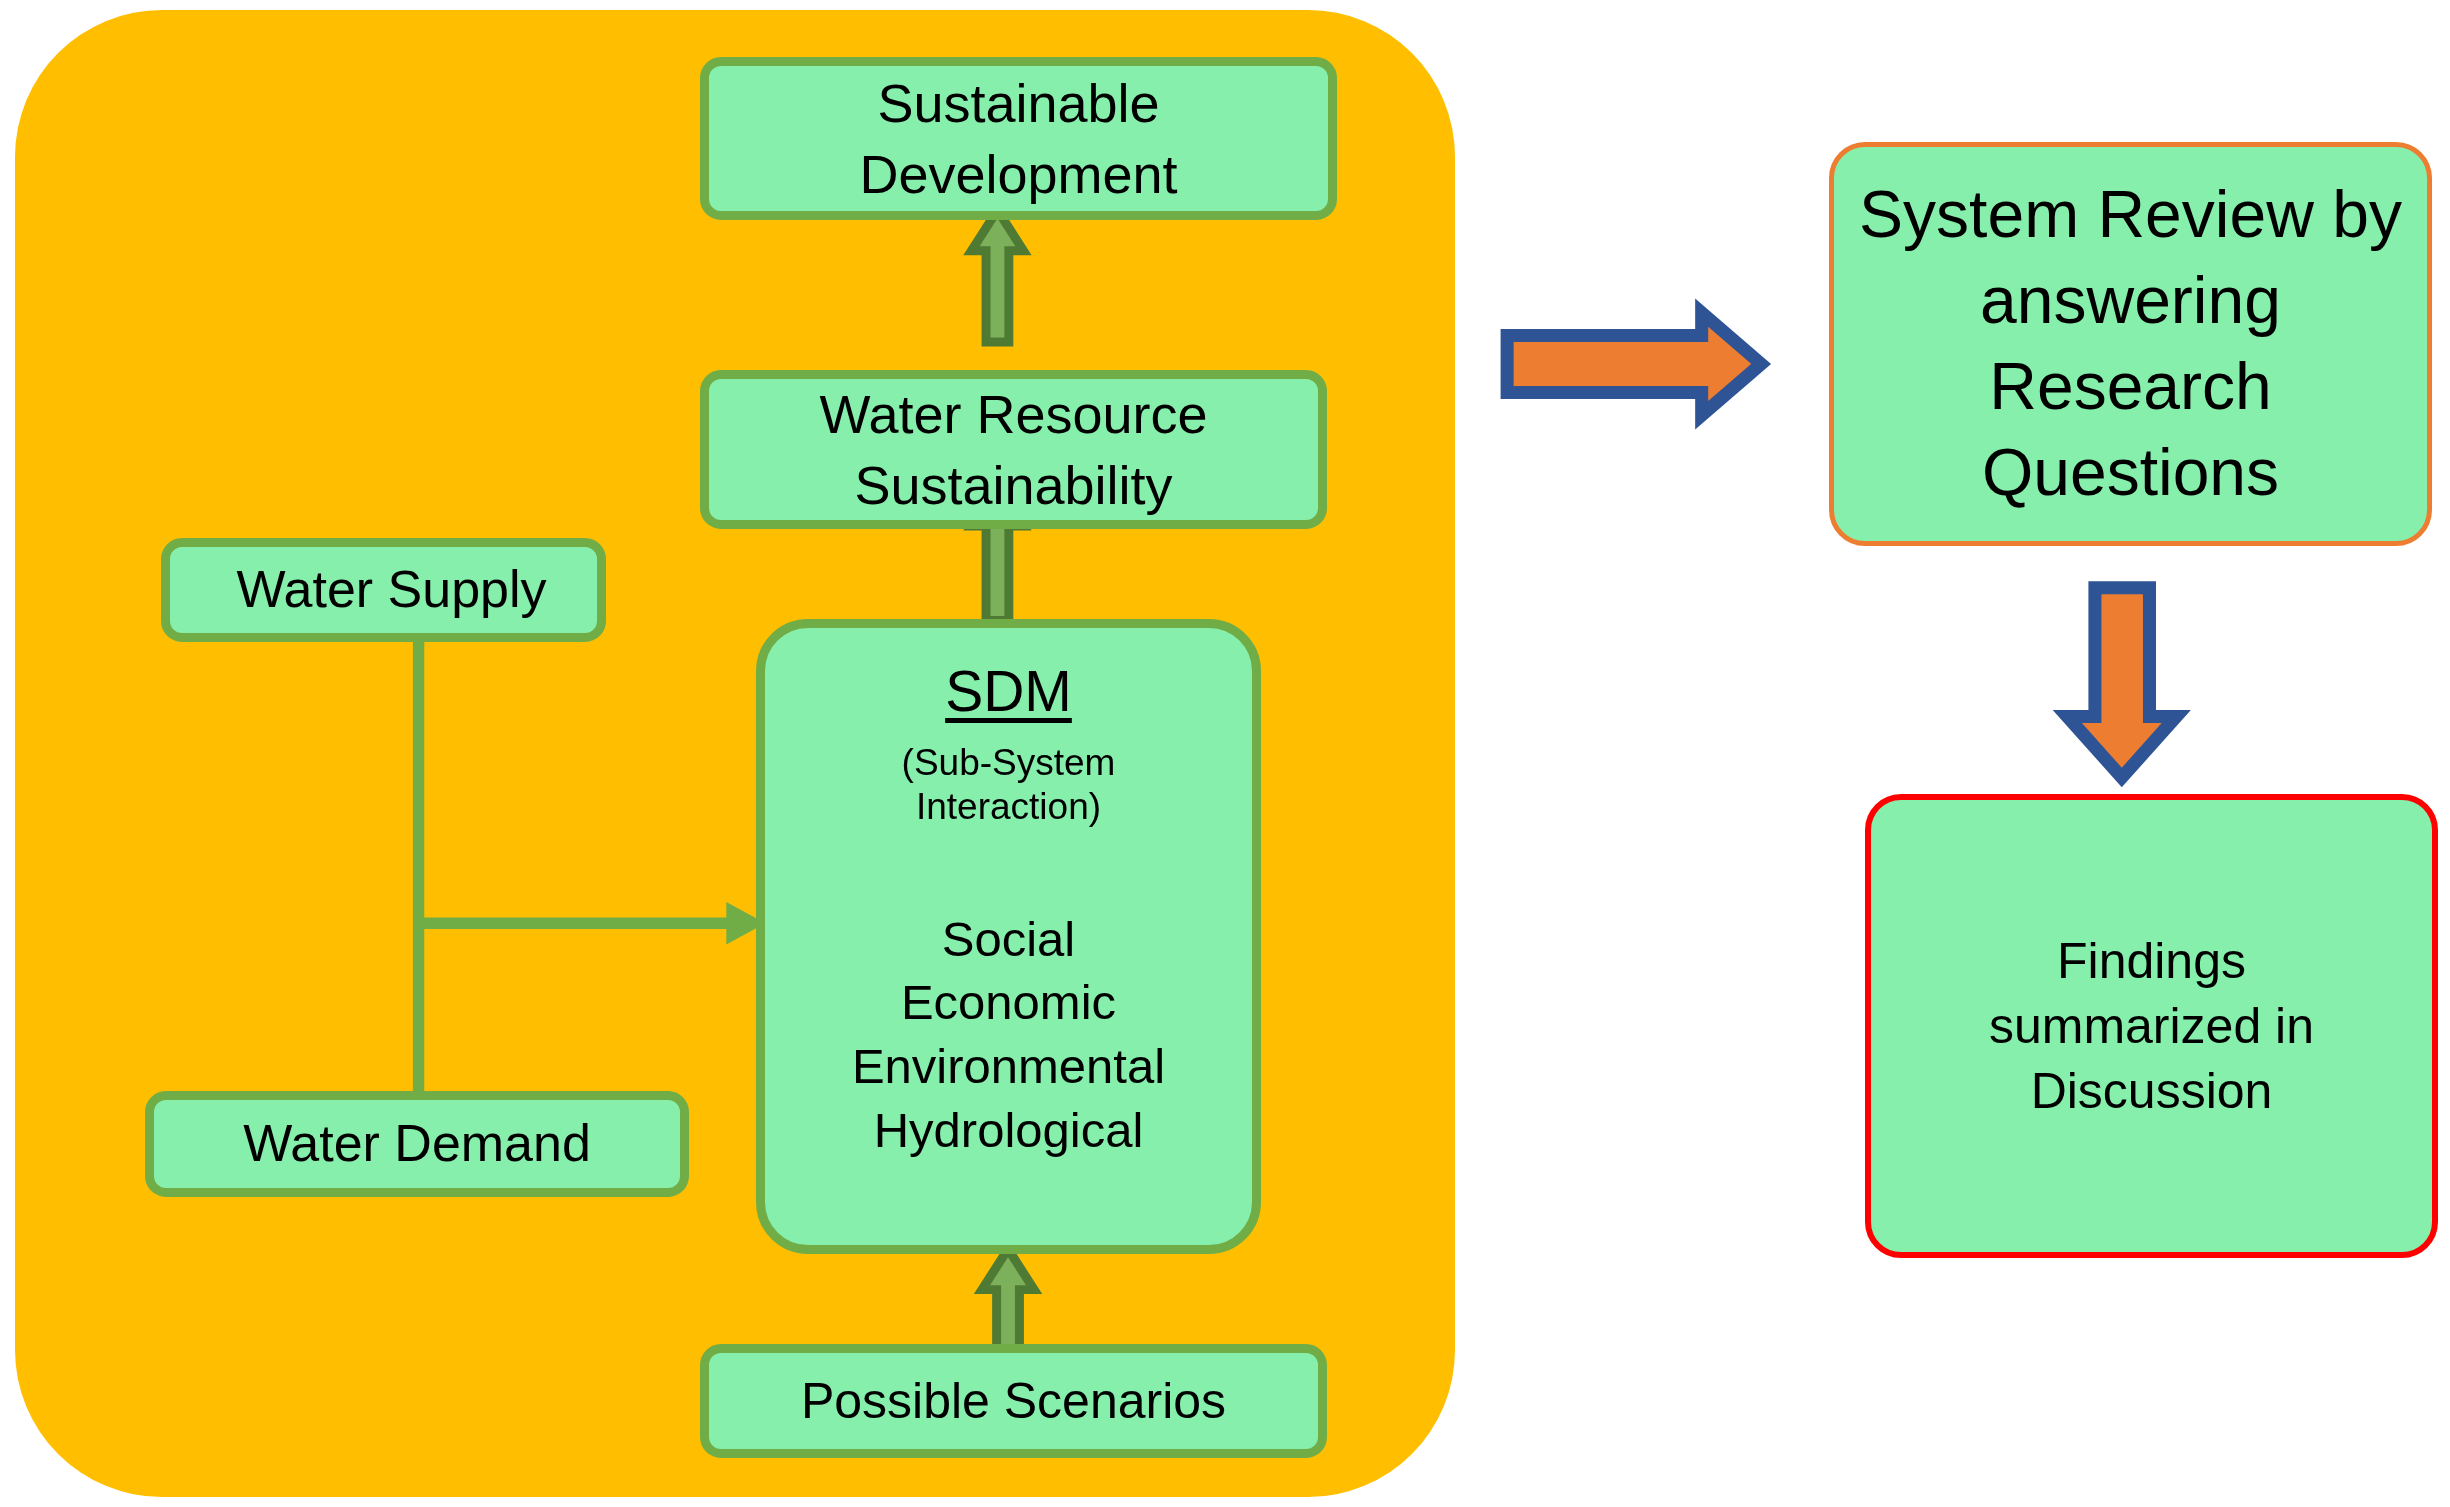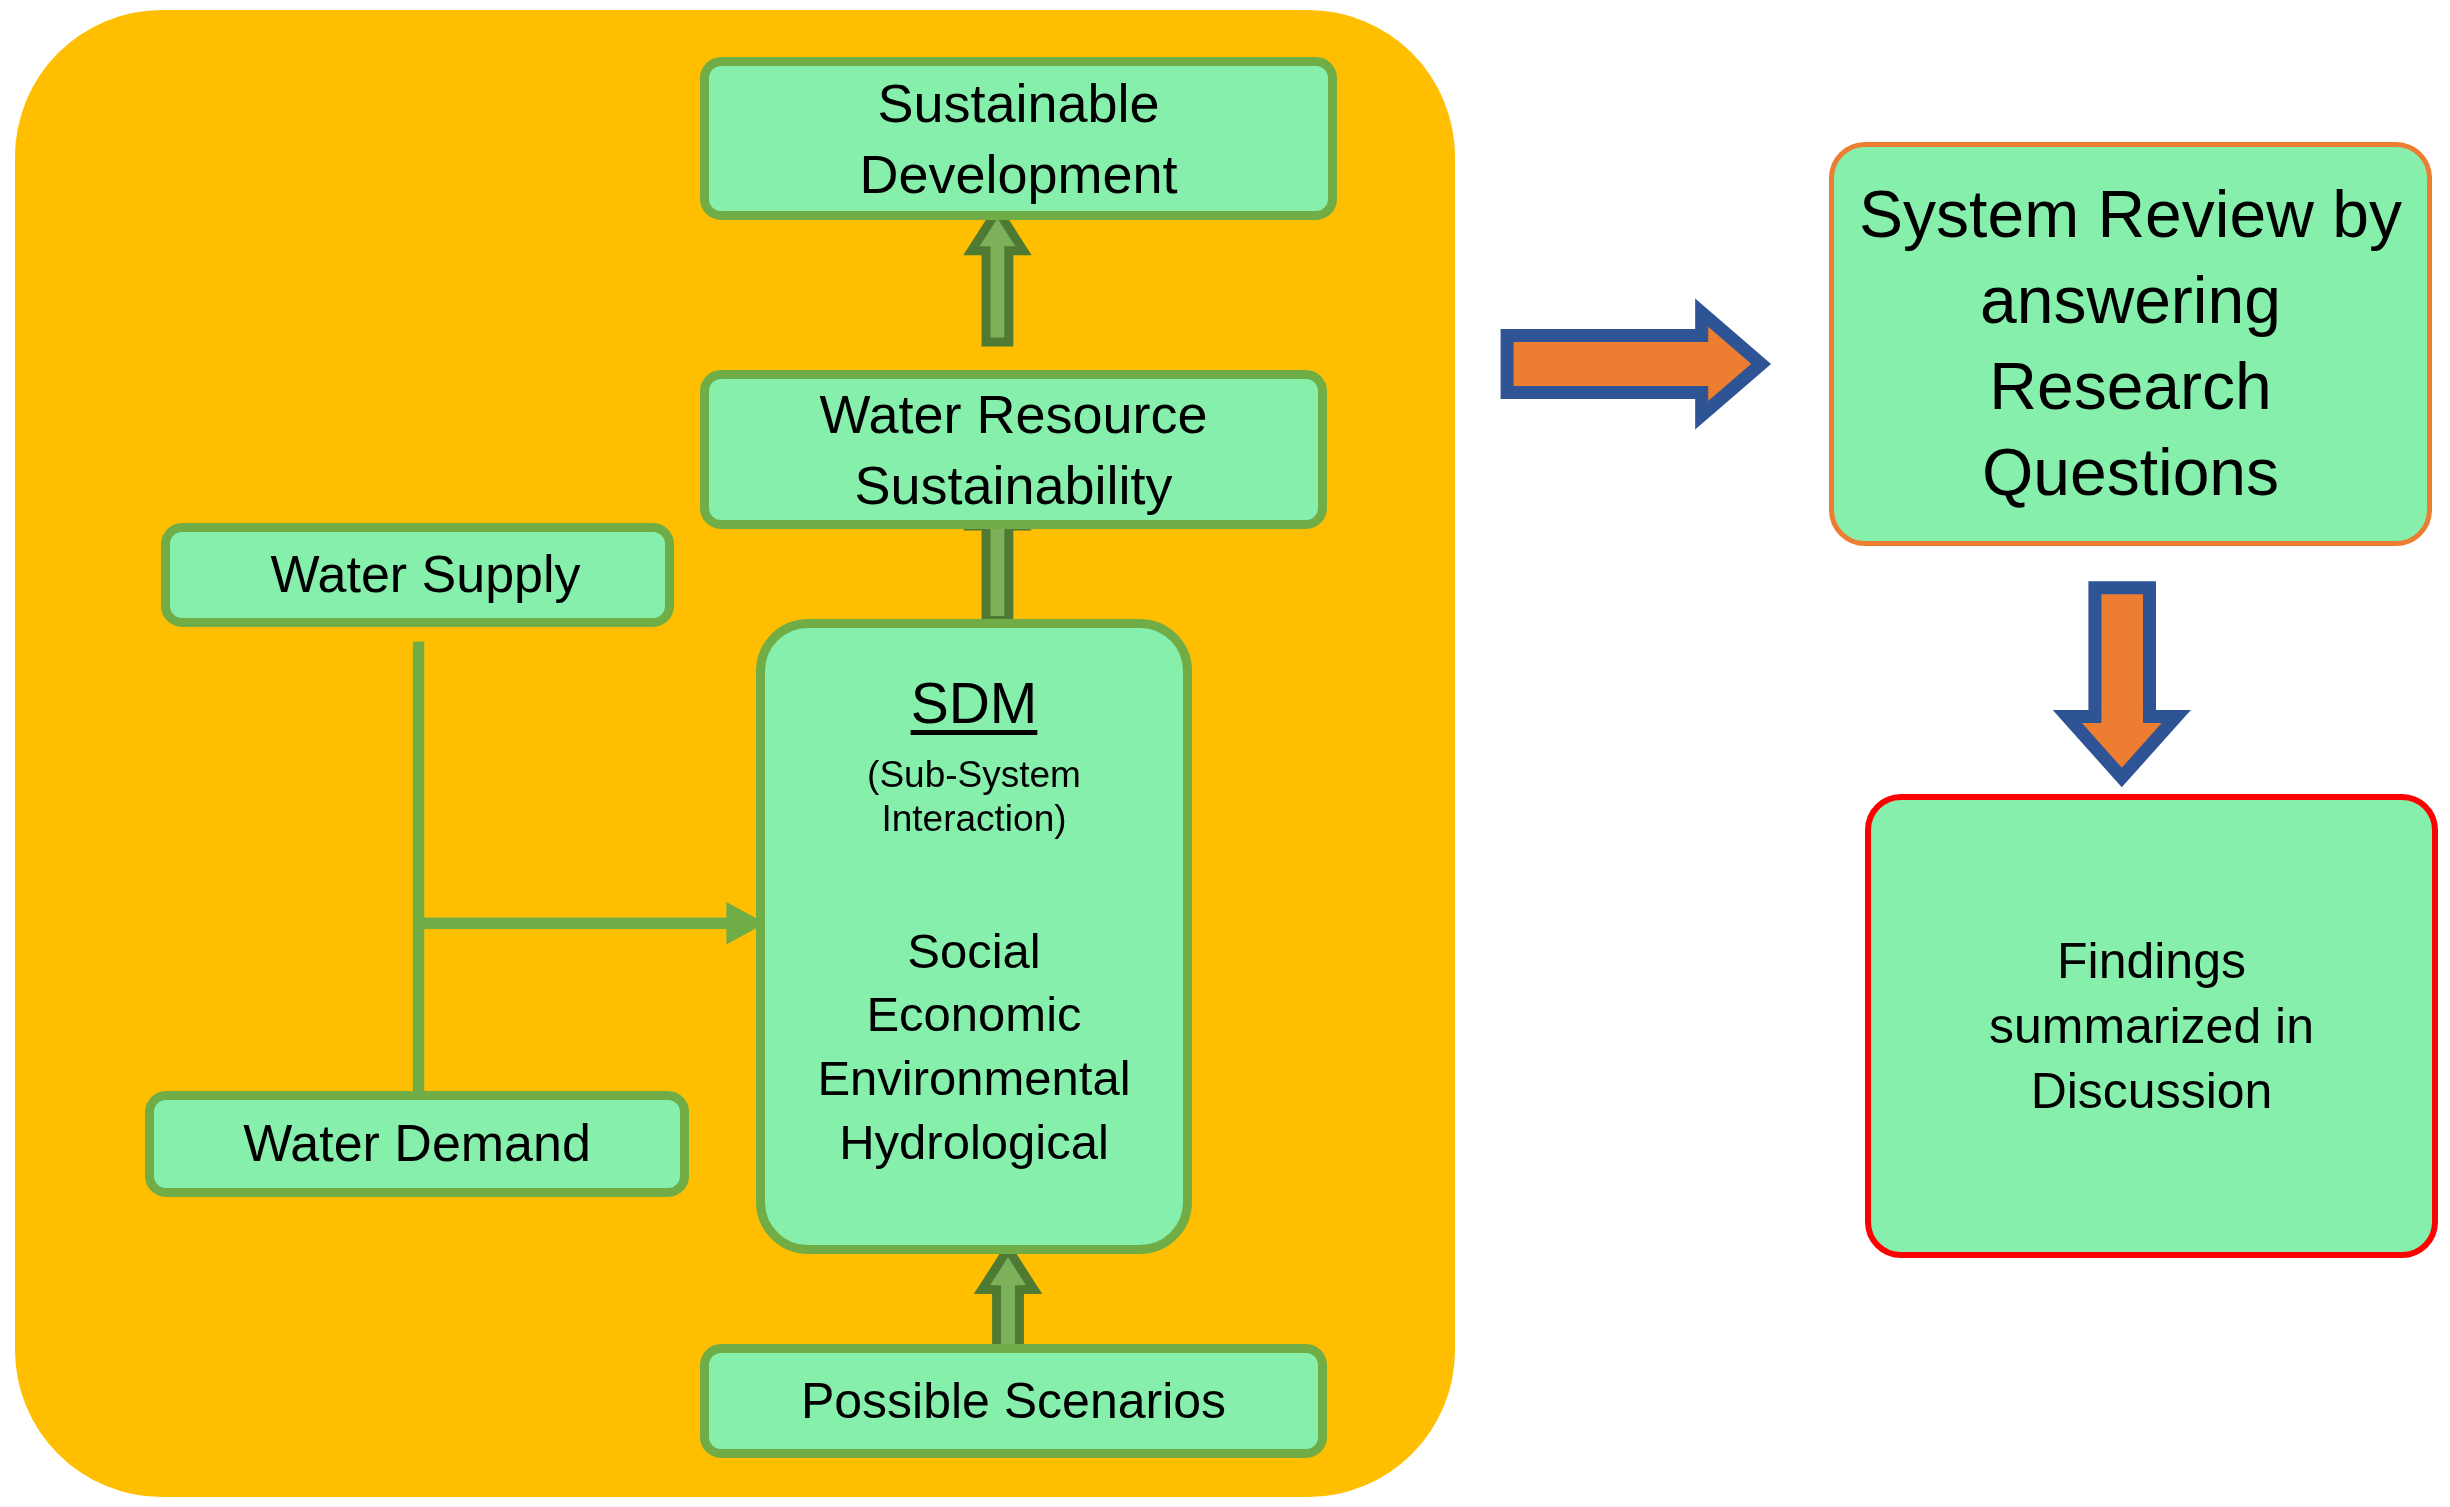--- a/index.html
+++ b/index.html
@@ -66,27 +66,27 @@
   #node-sustainable-development {
     left: 700px; top: 57px; width: 637px; height: 163px;
     font-size: 54px;
   }
   #node-water-resource-sustainability {
     left: 700px; top: 334px; width: 627px; height: 159px;
     font-size: 54px;
     margin-top: 36px;
   }
   #node-sdm {
-    left: 756px; top: 619px; width: 436px; height: 635px;
+    left: 756px; top: 619px; width: 505px; height: 635px;
     font-size: 49px;
     justify-content: flex-start;
-    padding-top: 44px;
+    padding-top: 32px;
   }
   #node-water-supply {
-    left: 161px; top: 523px; width: 513px; height: 104px;
+    left: 161px; top: 538px; width: 445px; height: 104px;
     font-size: 52px;
     padding-left: 16px;
   }
   #node-water-demand {
     left: 145px; top: 1091px; width: 544px; height: 106px;
     font-size: 52px;
   }
   #node-possible-scenarios {
     left: 700px; top: 1344px; width: 627px; height: 114px;
     font-size: 50px;

